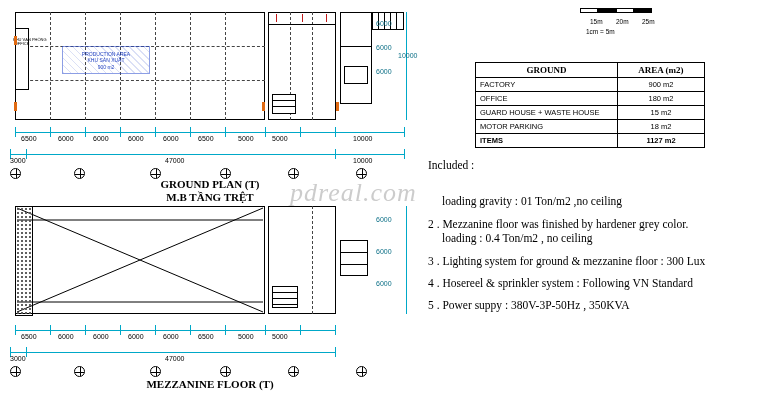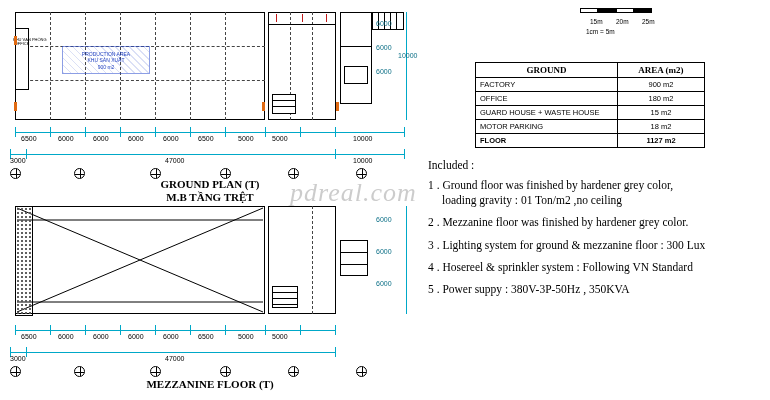--- a/index.html
+++ b/index.html
@@ -91,21 +91,21 @@
   table.summary td.item{width:62%;font-variant:small-caps;}
   table.summary td.val{text-align:center;}
   table.summary tr.total td{font-weight:bold;}
   table.summary tr.total td.item{font-variant:small-caps;}
 
   
   .included{
     position:absolute;left:8px;top:158px;width:340px;
     font-family:"Liberation Serif", serif;font-size:11.5px;color:#000;line-height:1.25;
   }
-  .inc-head{margin-bottom:6px;}
+  .inc-head{margin-bottom:22px;}
   .inc-item{margin-bottom:8px;}
   .inc-item .sub{display:block;padding-left:14px;}
 
   
   .watermark{
     position:absolute;left:290px;top:178px;
     font-family:"Liberation Serif", serif;font-size:26px;color:rgba(110,110,110,.35);
     font-style:italic;letter-spacing:1px;pointer-events:none;
   }
 
@@ -326,35 +326,35 @@
       </tr>
       <tr>
         <td class="item">GUARD HOUSE  + WASTE HOUSE</td>
         <td class="val">15 m2</td>
       </tr>
       <tr>
         <td class="item">MOTOR PARKING</td>
         <td class="val">18 m2</td>
       </tr>
       <tr class="total">
-        <td class="item">FLOOR</td>
+        <td class="item">ITEMS</td>
         <td class="val">1127 m2</td>
       </tr>
     </tbody>
       </table>
 
     <div class="included">
       <div class="inc-head">Included :</div>
 
       <div class="inc-item">
-        <span>1 . Ground floor was finished by hardener grey color,</span>
         <span class="sub">loading gravity : 01 Ton/m2 ,no ceiling</span>
       </div>
       <div class="inc-item">
         <span>2 . Mezzanine floor was finished by hardener grey color.</span>
+        <span class="sub">loading : 0.4 Ton/m2 , no ceiling</span>
       </div>
       <div class="inc-item">
         <span>3 . Lighting system for ground &amp; mezzanine floor : 300 Lux</span>
       </div>
       <div class="inc-item">
         <span>4 . Hosereel &amp; sprinkler system : Following VN Standard</span>
       </div>
       <div class="inc-item">
         <span>5 . Power suppy : 380V-3P-50Hz , 350KVA</span>
       </div>

